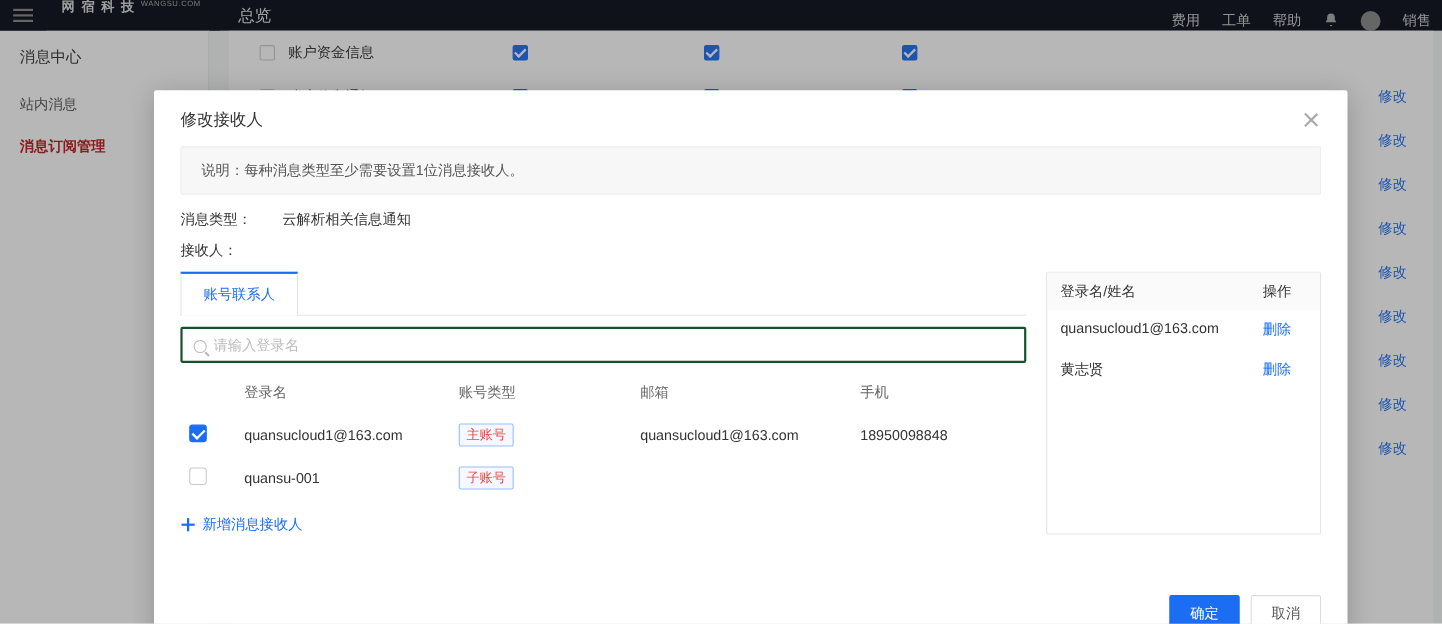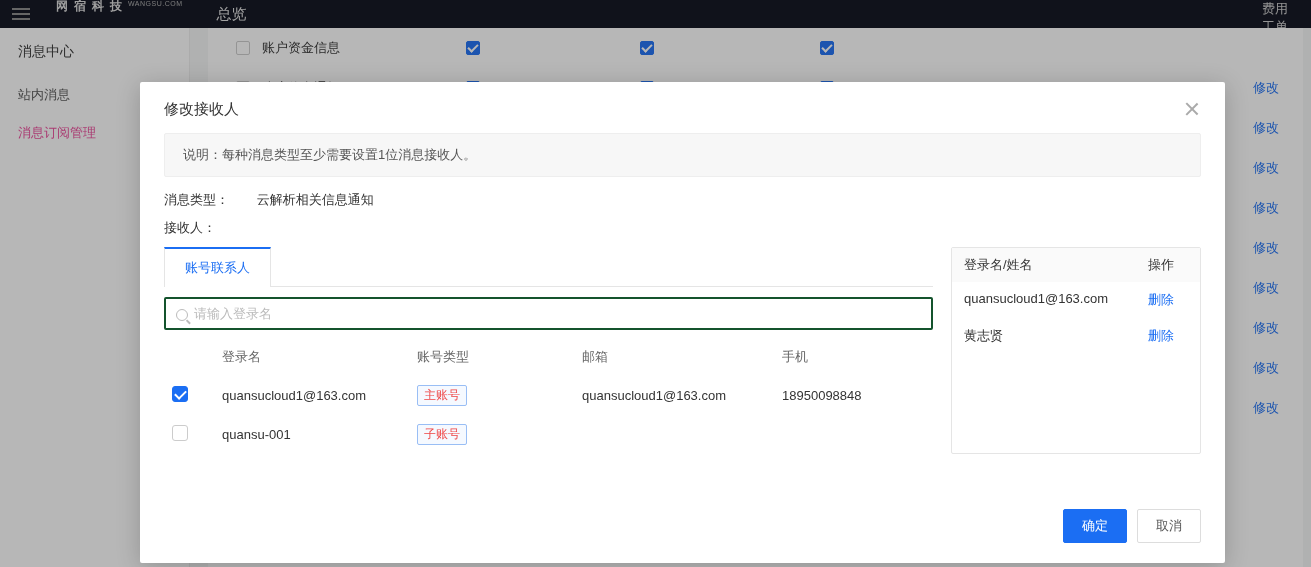--- a/index.html
+++ b/index.html
@@ -6,29 +6,29 @@
 body { font-family: -apple-system, "Microsoft YaHei", "PingFang SC", sans-serif; font-size: 13px; background: #f5f6f7; color: #333; overflow: hidden; width: 1311px; height: 567px; position: relative; }
 
 
 .top-header { height: 28px; background: #0a0d1a; color: #ccc; display: flex; align-items: center; position: relative; }
 .hamburger { width: 42px; height: 28px; background: #0a0d1a; display: flex; align-items: center; justify-content: center; cursor: pointer; }
 .hamburger span { display: block; width: 18px; height: 2px; background: #888; box-shadow: 0 -5px 0 #888, 0 5px 0 #888; }
 .brand-logo { height: 28px; padding: 0 14px; display: flex; flex-direction: row; justify-content: center; line-height: 1; }
 .brand-cn { font-size: 12px; color: #ddd; letter-spacing: 6px; font-weight: bold; }
 .brand-en { font-size: 7px; color: #aaa; letter-spacing: 0.5px; }
 .overview-lbl { padding: 0 20px; color: #e0e0e0; font-size: 15px; }
-.top-right { position: absolute; right: 13px; top: 0; height: 28px; display: flex; align-items: flex-start; color: #ccc; font-size: 13px; flex-direction: column; }
+.top-right { position: absolute; right: 0; top: 0; height: 28px; display: flex; align-items: flex-end; color: #ccc; font-size: 13px; }
 .top-right > div { padding: 0 10px; cursor: pointer; }
 .avatar-icon { width: 18px; height: 18px; border-radius: 50%; background: #888; display: inline-block; vertical-align: middle; }
 
 
 .sidebar { position: absolute; left: 0; top: 28px; width: 190px; background: #fff; height: 539px; border-right: 1px solid #eee; }
 .sidebar-title { padding: 15px 18px; font-size: 14px; color: #333; }
 .sidebar-item { padding: 10px 18px; font-size: 13px; color: #555; cursor: pointer; }
-.sidebar-item.active { color: #ec4899; }
+.sidebar-item.active { color: #b91c1c; font-weight: bold; }
 
 
 .bg-content { position: absolute; left: 200px; top: 28px; right: 0; height: 539px; background: #f5f6f7; }
 .bg-panel { margin: 0 8px; background: #fff; min-height: 539px; }
 .bg-row { display: flex; align-items: center; height: 40px; padding: 0 28px; position: relative; }
 .bg-cb { width: 14px; height: 14px; border: 1px solid #ccc; border-radius: 2px; margin-right: 12px; }
 .bg-cb.checked { background: #1b6ef3; border-color: #1b6ef3; position: relative; }
 .bg-cb.checked::after { content: ""; position: absolute; left: 3px; top: 0px; width: 4px; height: 8px; border: solid #fff; border-width: 0 2px 2px 0; transform: rotate(45deg); }
 .bg-cb.col { position: absolute; }
 .bg-row-label { color: #333; }
@@ -222,20 +222,24 @@
               </div>
               <div class="ct-row">
                 <div class="ct-col-cb"><span class="cb"></span></div>
                 <div class="ct-col-login">quansu-001</div>
                 <div class="ct-col-type"><span class="badge">子账号</span></div>
                 <div class="ct-col-email"></div>
                 <div class="ct-col-phone"></div>
               </div>
             </div>
         </div>
+        <div class="add-row">
+          <span class="plus-icon"></span>
+          <span>新增消息接收人</span>
+        </div>
       </div>
 
       <div class="right-col">
         <div class="right-th">
           <div class="c1">登录名/姓名</div>
           <div class="c2">操作</div>
         </div>
         <div id="sel-rows">
             <div class="right-row">
               <div class="c1">quansucloud1@163.com</div>

